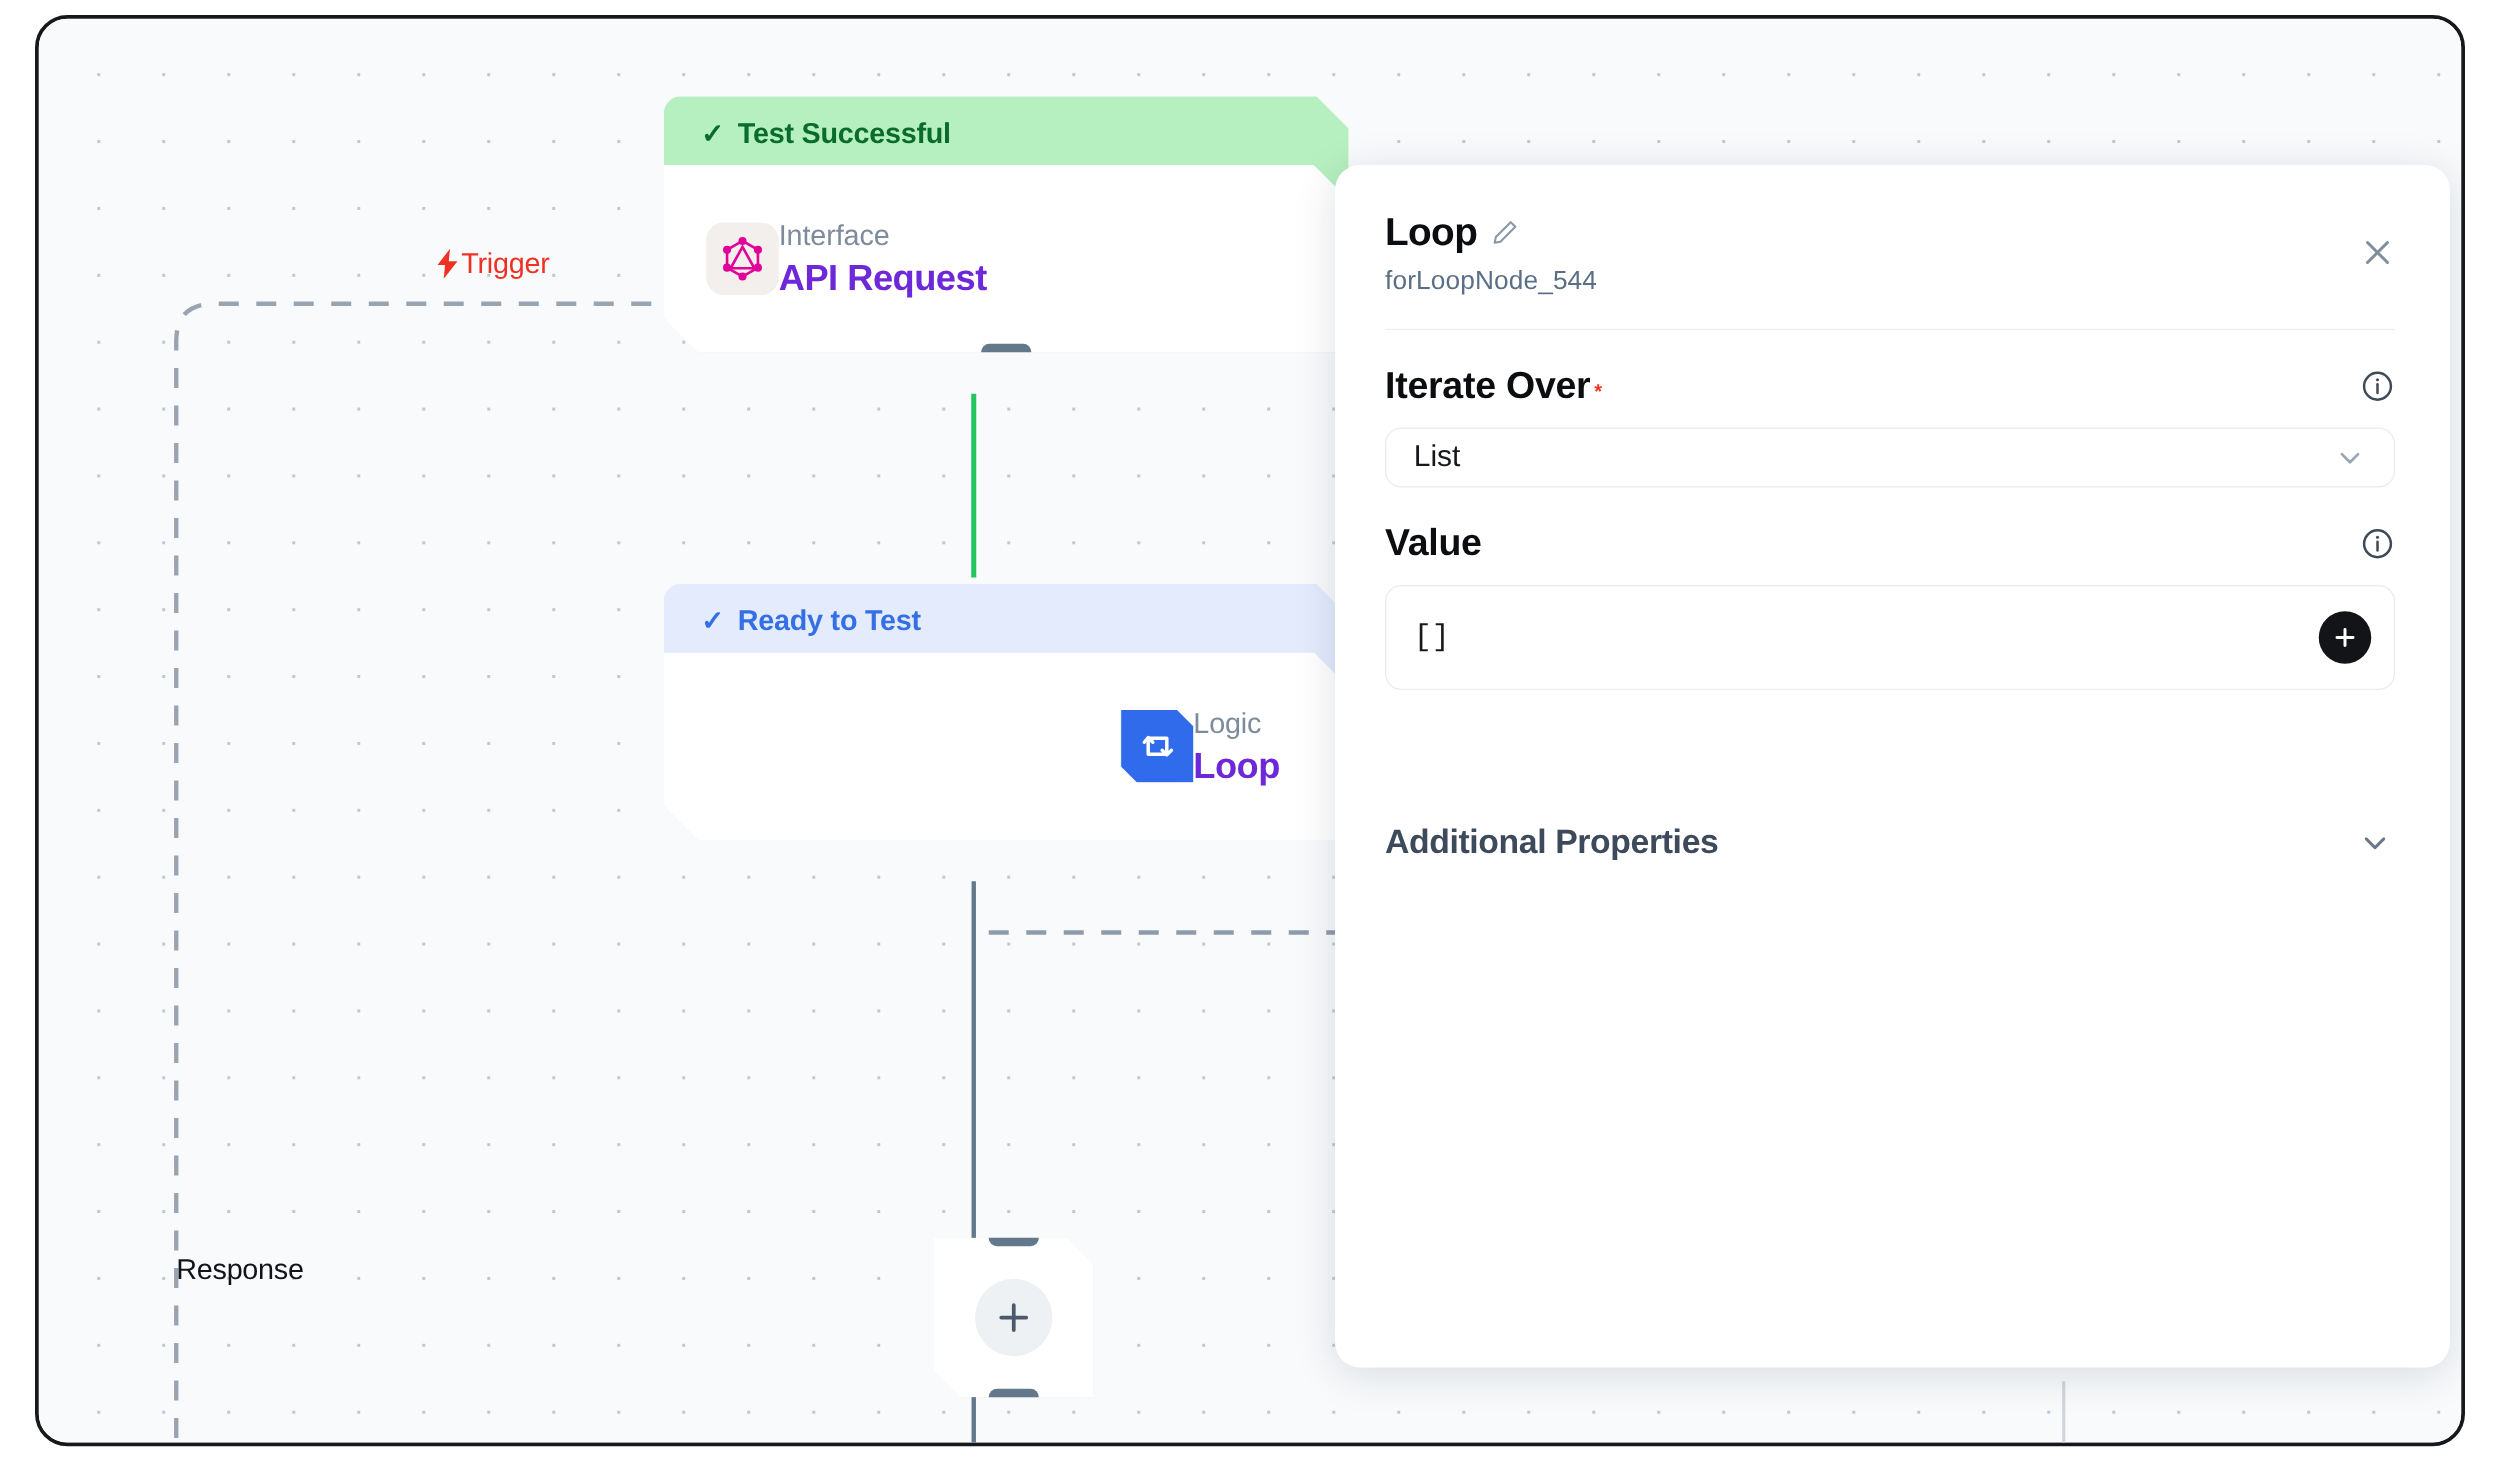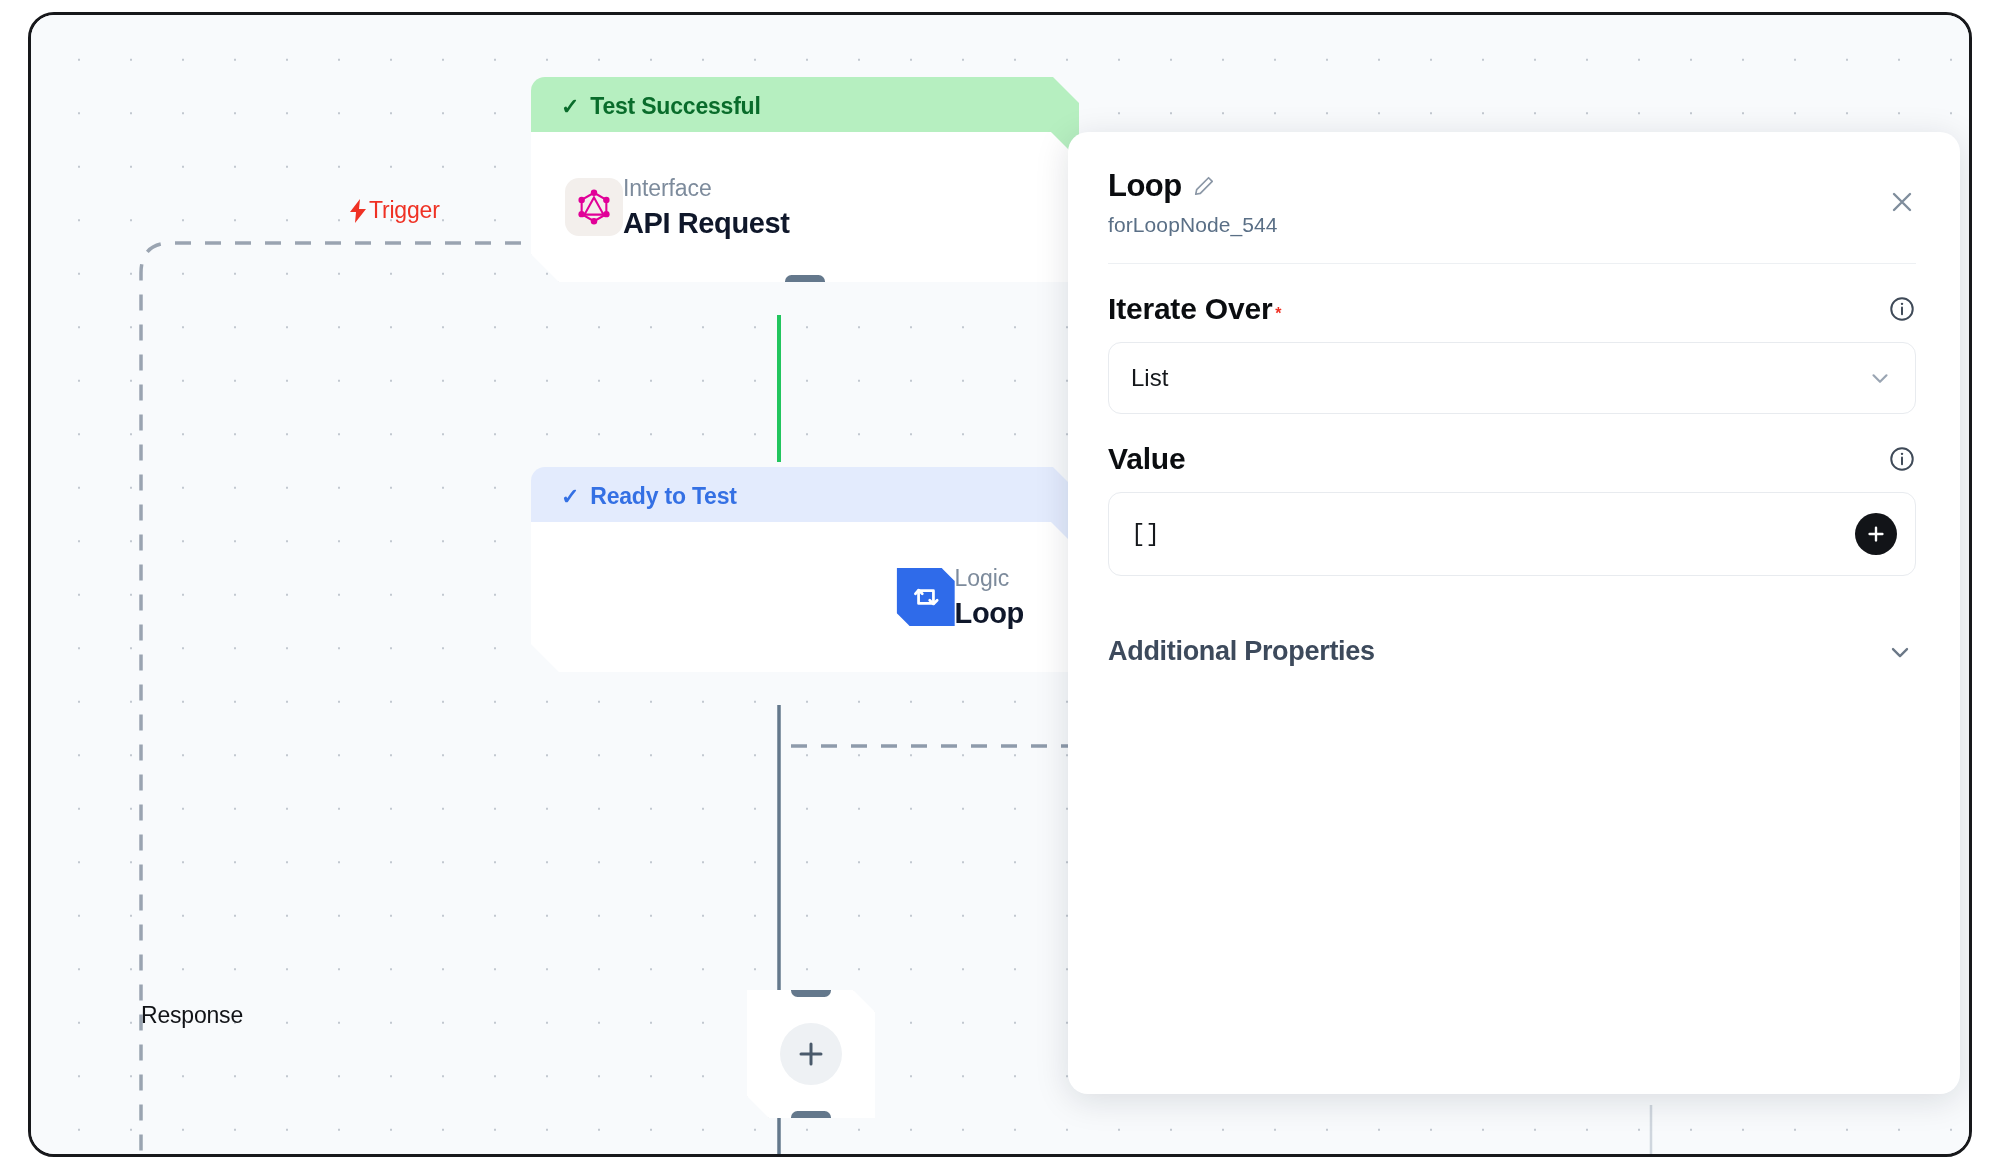--- a/index.html
+++ b/index.html
@@ -109,21 +109,21 @@
     clip-path: polygon(0 0, calc(100% - 13px) 0, 100% 13px, 100% 100%, 13px 100%, 0 calc(100% - 13px));
     display: flex; align-items: center; justify-content: center;
     box-shadow: 0 0 22px 8px rgba(72,122,241,0.45);
   }
 
   .node-text { display: flex; flex-direction: column; gap: 5px; }
   .node-kind {
     font-size: 23px; color: #7d8b9c; font-weight: 400; letter-spacing: -0.1px;
   }
   .node-title {
-    font-size: 29px; color: #0f172a; font-weight: 700; letter-spacing: -0.4px;
+    font-size: 29px; color: #6d28d9; font-weight: 700; letter-spacing: -0.4px;
   }
 
   
   .handle {
     position: absolute;
     width: 40px; height: 13px;
     background: #64788c;
     border-radius: 7px;
     left: 50%; transform: translateX(-50%);
   }
@@ -188,36 +188,36 @@
 
   .select-box, .value-box {
     margin-top: 16px;
     border: 1.5px solid #e8ebef;
     border-radius: 13px;
     background: #ffffff;
     display: flex; align-items: center;
     padding: 0 22px;
     position: relative;
   }
-  .select-box { height: 72px; justify-content: space-between; }
+  .select-box { height: 48px; justify-content: space-between; }
   .select-value { font-size: 24px; color: #15181c; }
   .value-box { height: 84px; }
   .value-text {
     font-size: 24px; color: #15181c; font-family: "Liberation Mono", monospace;
   }
   #value-add-button {
     position: absolute; right: 18px; top: 50%; transform: translateY(-50%);
     width: 42px; height: 42px; border-radius: 50%;
     background: #121418;
     display: flex; align-items: center; justify-content: center;
     cursor: pointer;
   }
 
   #additional-properties {
-    margin-top: 60px;
+    margin-top: 106px;
     display: flex; align-items: center; justify-content: space-between;
     padding-right: 2px;
   }
   #additional-properties-label {
     font-size: 27px; font-weight: 700; color: #3d4a5c; letter-spacing: -0.3px;
   }
 </style>
 </head>
 <body>
 

